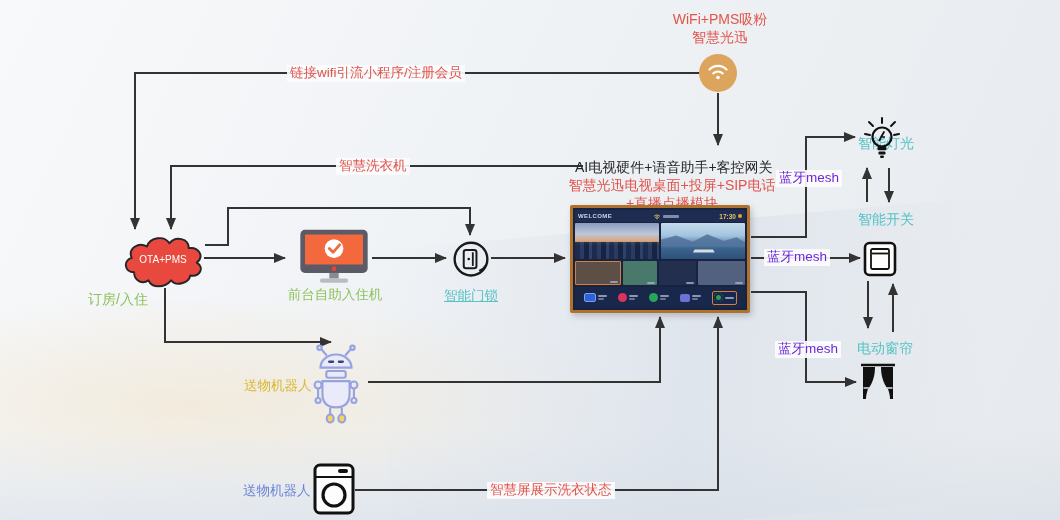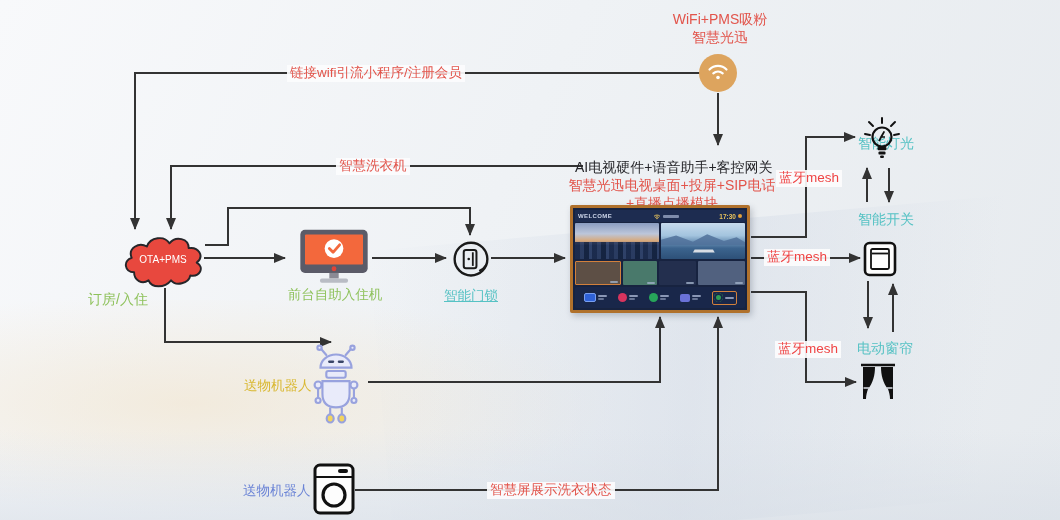--- a/index.html
+++ b/index.html
@@ -10,21 +10,21 @@
   }
   .bgfx { position:absolute; pointer-events:none; }
   .lbl { position:absolute; font-size:13px; line-height:1.25; white-space:nowrap; }
   .center { text-align:center; }
   .red   { color:#e2544b; }
   .green { color:#8fc25c; }
   .teal  { color:#56c2c4; }
   .gold  { color:#d9b832; }
   .peri  { color:#6b84d6; }
   .dark  { color:#26262a; }
-  .navy  { color:#ef4444; }
+  .navy  { color:#6d28d9; }
   .onwhite { background:rgba(252,252,253,0.92); padding:0 3px; }
   .wires { position:absolute; left:0; top:0; }
   .node { position:absolute; }
 
   
   .tv { position:absolute; left:570px; top:205px; width:180px; height:108px;
         background:#172340; border:3px solid #b0712c; border-radius:2px;
         padding:2px; display:flex; flex-direction:column; box-shadow:2px 3px 6px rgba(40,50,70,.25); }
   .tv-topbar { height:12px; display:flex; align-items:center; justify-content:space-between;
         padding:0 3px; background:#1d2c50; border-radius:1px; }

